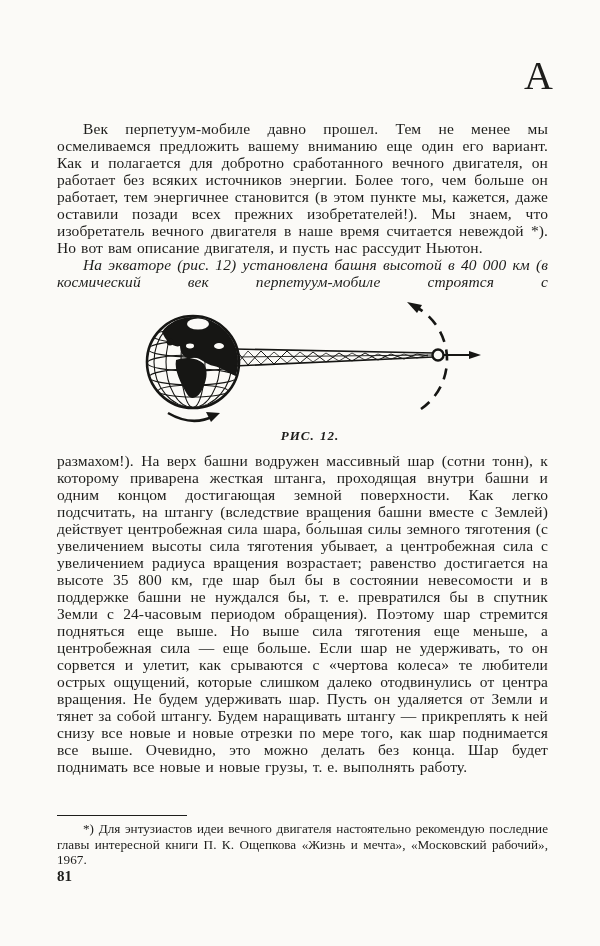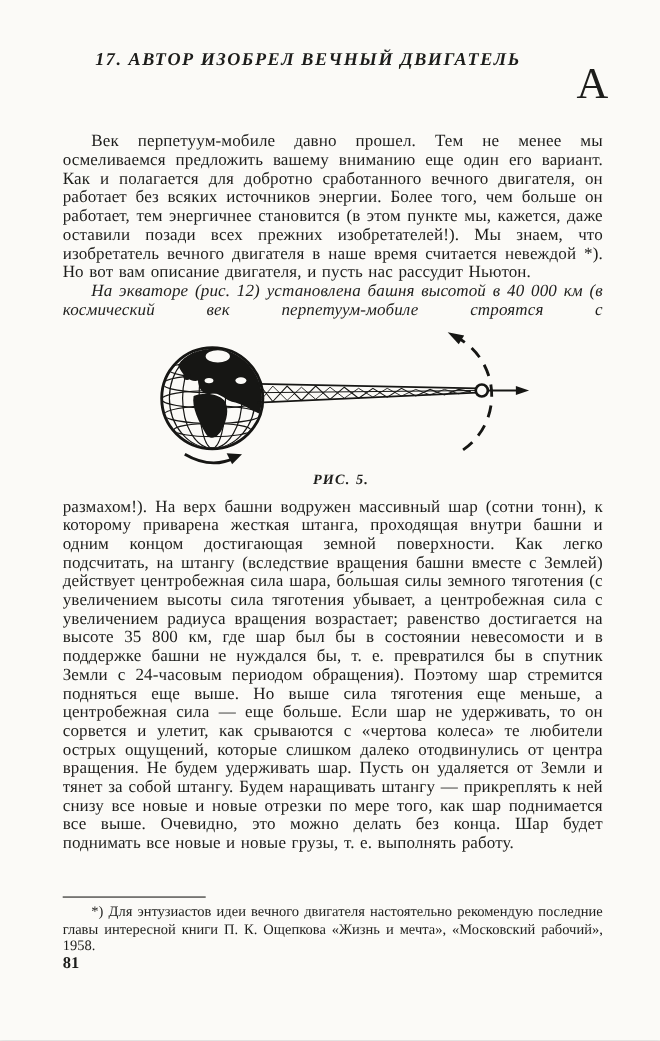--- a/index.html
+++ b/index.html
@@ -54,21 +54,20 @@
     font-size:15px;font-weight:bold;
   }
   
   .ink{stroke:#161614;fill:none;}
 </style>
 </head>
 <body>
 
 <div class="page">
 
-  <div class="chapter-heading">17. АВТОР ИЗОБРЕЛ ВЕЧНЫЙ ДВИГАТЕЛЬ</div>
 
   <div class="section-initial">А</div>
 
   <div class="text-col">
     <p>Век перпетуум-мобиле давно прошел. Тем не менее мы осмеливаемся предложить вашему вниманию еще один его вариант. Как и полагается для добротно сработанного вечного двигателя, он работает без всяких источников энергии. Более того, чем больше он работает, тем энергичнее становится (в этом пункте мы, кажется, даже оставили позади всех прежних изобретателей!). Мы знаем, что изобретатель вечного двигателя в наше время считается невеждой *). Но вот вам описание двигателя, и пусть нас рассудит Ньютон.</p>
     <p class="force-just">На экваторе (рис. 12) установлена башня высотой в 40 000 км (в космический век перпетуум-мобиле строятся с</p>
 
     <div class="figure">
       <svg viewBox="0 -8 348 126" xmlns="http://www.w3.org/2000/svg">
         <defs>
@@ -121,24 +120,24 @@
         <g>
           <path class="ink" d="M 308 49 L 336 49" stroke-width="2"></path>
           <polygon points="345,49 333,45 333,53" fill="#161614"></polygon>
         </g>
 
         <g>
           <path class="ink" d="M 285 103 A 60 60 0 0 0 280 1" stroke-width="2.6" stroke-dasharray="11 8"></path>
           <polygon points="271,-4 281,7 286,-1" fill="#161614"></polygon>
         </g>
       </svg>
-      <div class="figure-caption">РИС. 5.</div>
+      <div class="figure-caption">РИС. 12.</div>
     </div>
 
     <p class="cont p2b">размахом!). На верх башни водружен массивный шар (сотни тонн), к которому приварена жесткая штанга, проходящая внутри башни и одним концом достигающая земной поверхности. Как легко подсчитать, на штангу (вследствие вращения башни вместе с Землей) действует центробежная сила шара, бо́льшая силы земного тяготения (с увеличением высоты сила тяготения убывает, а центробежная сила с увеличением радиуса вращения возрастает; равенство достигается на высоте 35 800 км, где шар был бы в состоянии невесомости и в поддержке башни не нуждался бы, т. е. превратился бы в спутник Земли с 24-часовым периодом обращения). Поэтому шар стремится подняться еще выше. Но выше сила тяготения еще меньше, а центробежная сила — еще больше. Если шар не удерживать, то он сорвется и улетит, как срываются с «чертова колеса» те любители острых ощущений, которые слишком далеко отодвинулись от центра вращения. Не будем удерживать шар. Пусть он удаляется от Земли и тянет за собой штангу. Будем наращивать штангу — прикреплять к ней снизу все новые и новые отрезки по мере того, как шар поднимается все выше. Очевидно, это можно делать без конца. Шар будет поднимать все новые и новые грузы, т. е. выполнять работу.</p>
   </div>
 
   <hr class="footnote-divider">
-  <div class="footnote-text">*) Для энтузиастов идеи вечного двигателя настоятельно рекомендую последние главы интересной книги П. К. Ощепкова «Жизнь и мечта», «Московский рабочий», 1958.</div>
+  <div class="footnote-text">*) Для энтузиастов идеи вечного двигателя настоятельно рекомендую последние главы интересной книги П. К. Ощепкова «Жизнь и мечта», «Московский рабочий», 1967.</div>
 
   <div class="page-number">81</div>
 
 </div>
 
 </body></html>

